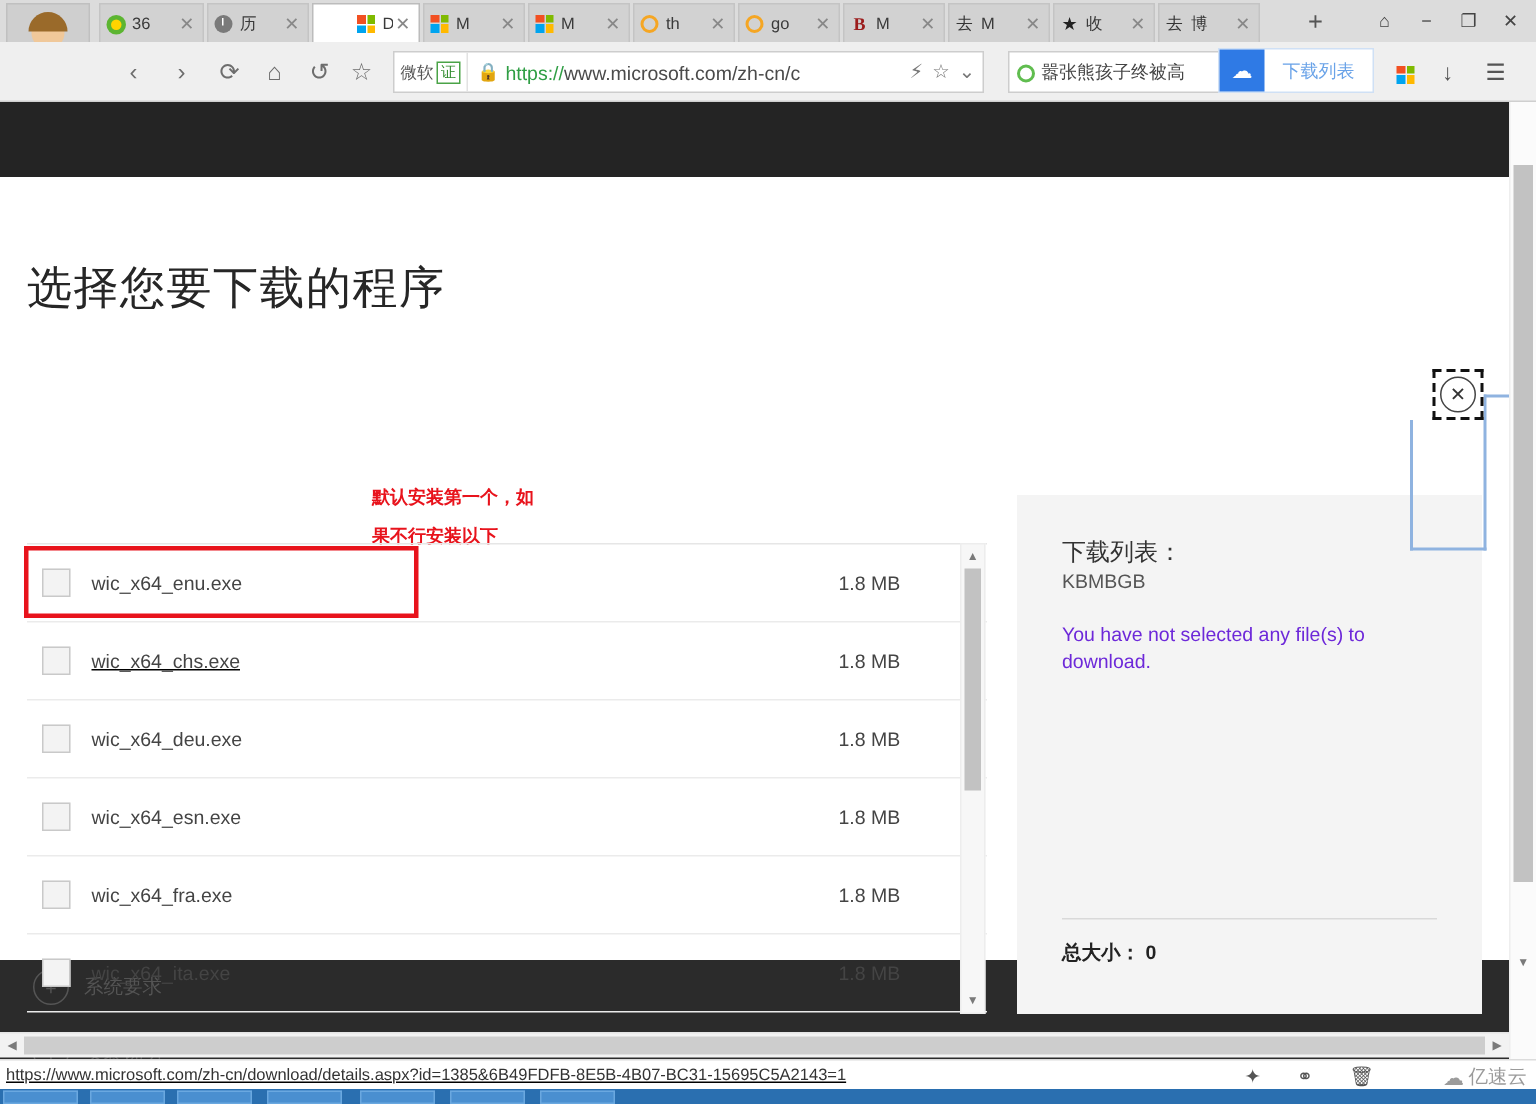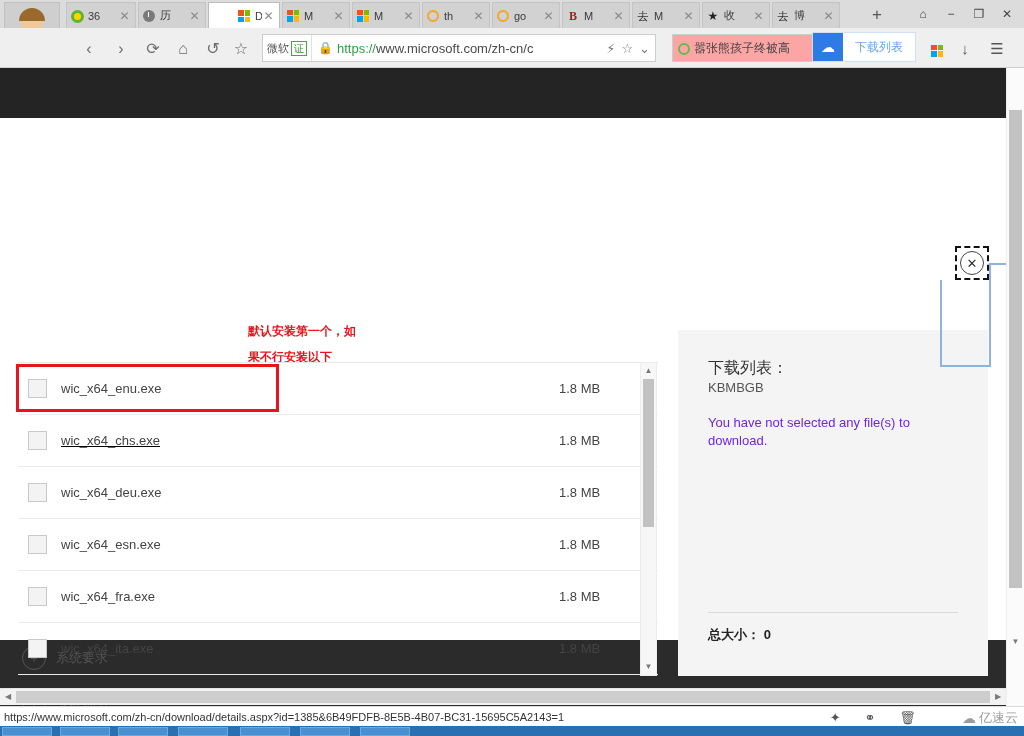--- a/index.html
+++ b/index.html
@@ -48,21 +48,21 @@
   .navbar{position:absolute;left:0;top:28px;width:1024px;height:40px;background:#efefef;border-bottom:1px solid #cfcfcf;box-sizing:border-box;}
   .navicon{position:absolute;top:36px;width:26px;height:26px;text-align:center;line-height:26px;color:#6d6d6d;font-size:16px;}
   .urlbar{position:absolute;left:262px;top:34px;width:394px;height:28px;background:#fff;border:1px solid #cdcdcd;box-sizing:border-box;display:flex;align-items:center;}
   .msbadge{display:flex;align-items:center;gap:2px;padding:0 4px;font-size:11px;color:#555;border-right:1px solid #e2e2e2;height:100%;}
   .msbadge .cert{border:1px solid #4aa347;color:#2f8a2c;padding:0 2px;font-size:10px;line-height:13px;}
   .lockico{color:#2f9e44;font-size:12px;margin:0 4px 0 6px;}
   .urltext{font-size:13px;color:#4a4a4a;white-space:nowrap;overflow:hidden;flex:1;}
   .urltext b{color:#2f9e44;font-weight:normal;}
   .urlright{display:flex;align-items:center;gap:6px;padding-right:5px;color:#777;font-size:13px;}
 
-  .searchbox{position:absolute;left:672px;top:34px;width:182px;height:28px;background:#fca5a5;border:1px solid #cdcdcd;box-sizing:border-box;display:flex;align-items:center;padding:0 5px;font-size:12px;color:#444;gap:4px;}
+  .searchbox{position:absolute;left:672px;top:34px;width:182px;height:28px;background:#ffffff;border:1px solid #cdcdcd;box-sizing:border-box;display:flex;align-items:center;padding:0 5px;font-size:12px;color:#444;gap:4px;}
   .dragupload{position:absolute;left:812px;top:32px;width:104px;height:30px;background:#fff;border:1px solid #cfe0f5;box-sizing:border-box;display:flex;align-items:center;}
   .du-ico{width:30px;height:28px;background:#2f7ae5;color:#fff;font-size:14px;display:flex;align-items:center;justify-content:center;}
   .du-txt{flex:1;text-align:center;font-size:12px;color:#6aa3e8;}
   .rbtn{position:absolute;top:36px;width:26px;height:26px;text-align:center;line-height:26px;color:#555;font-size:15px;}
 
   
   .viewport{position:absolute;left:0;top:68px;width:1024px;height:640px;background:#fff;overflow:hidden;}
   .darkband{position:absolute;left:0;top:0;width:1024px;height:50px;background:#242424;}
   .darkbottom{position:absolute;left:0;top:570px;width:1010px;height:70px;background:#2b2b2b;}
   .dk-item{position:absolute;left:22px;color:#545454;font-size:13px;display:flex;align-items:center;gap:10px;}
@@ -101,21 +101,21 @@
   .leader{position:absolute;background:#8fb3e0;}
 
   .hscroll{position:absolute;left:0;top:620px;width:1006px;height:17px;background:#f2f2f2;border-top:1px solid #e4e4e4;box-sizing:border-box;}
   .hscroll .harrow{position:absolute;top:0;width:16px;height:16px;text-align:center;font-size:8px;color:#7a7a7a;line-height:16px;}
   .hscroll .hthumb{position:absolute;left:16px;top:2px;width:974px;height:12px;background:#cdcdcd;}
 
   .vscroll{position:absolute;left:1006px;top:68px;width:18px;height:640px;background:#fbfbfb;border-left:1px solid #eee;box-sizing:border-box;}
   .vscroll .varrow{position:absolute;left:0;width:17px;height:16px;text-align:center;font-size:8px;color:#7a7a7a;line-height:16px;}
   .vscroll .vthumb{position:absolute;left:2px;top:42px;width:13px;height:478px;background:#c2c2c2;}
 
-  .statusbar{position:absolute;left:0;top:706px;width:1024px;height:20px;background:#fff;border-top:1px solid #dcdcdc;box-sizing:border-box;display:flex;align-items:center;}
+  .statusbar{position:absolute;left:0;top:706px;width:1024px;height:20px;background:#fff;border-top:1px solid #dcdcdc;box-sizing:border-box;display:flex;align-items:center;text-decoration:underline;}
   .statusurl{font-size:11px;color:#333;margin-left:4px;white-space:nowrap;}
   .sicons{position:absolute;right:108px;top:3px;display:flex;gap:24px;color:#555;font-size:13px;}
   .wmark{position:absolute;right:6px;top:2px;display:flex;align-items:center;gap:3px;color:#9b9b9b;font-size:13px;}
   .wmark .cloud{font-size:14px;}
 
   .taskbar{position:absolute;left:0;top:726px;width:1024px;height:10px;background:#2a6fb0;}
   .tb-item{position:absolute;top:1px;width:50px;height:9px;background:#4a8fd0;border:1px solid #6aa8e0;box-sizing:border-box;}
 </style>
 </head>
 <body>
@@ -286,20 +286,21 @@
       <span class="dk-plus">+</span>
       <span>系统要求</span>
     </div>
     <div class="dk-item" style="top:52px">
       <span class="dk-plus">+</span>
       <span>安装说明</span>
     </div>
   </div>
 
   <div class="modal">
+    <h1 class="h1">选择您要下载的程序</h1>
 
     <div class="annot">
       <div>默认安装第一个，如</div>
       <div>果不行安装以下</div>
     </div>
 
 
     <div class="listwrap">
       <div id="rows-host">
           <div class="frow" style="top: 0px;">

